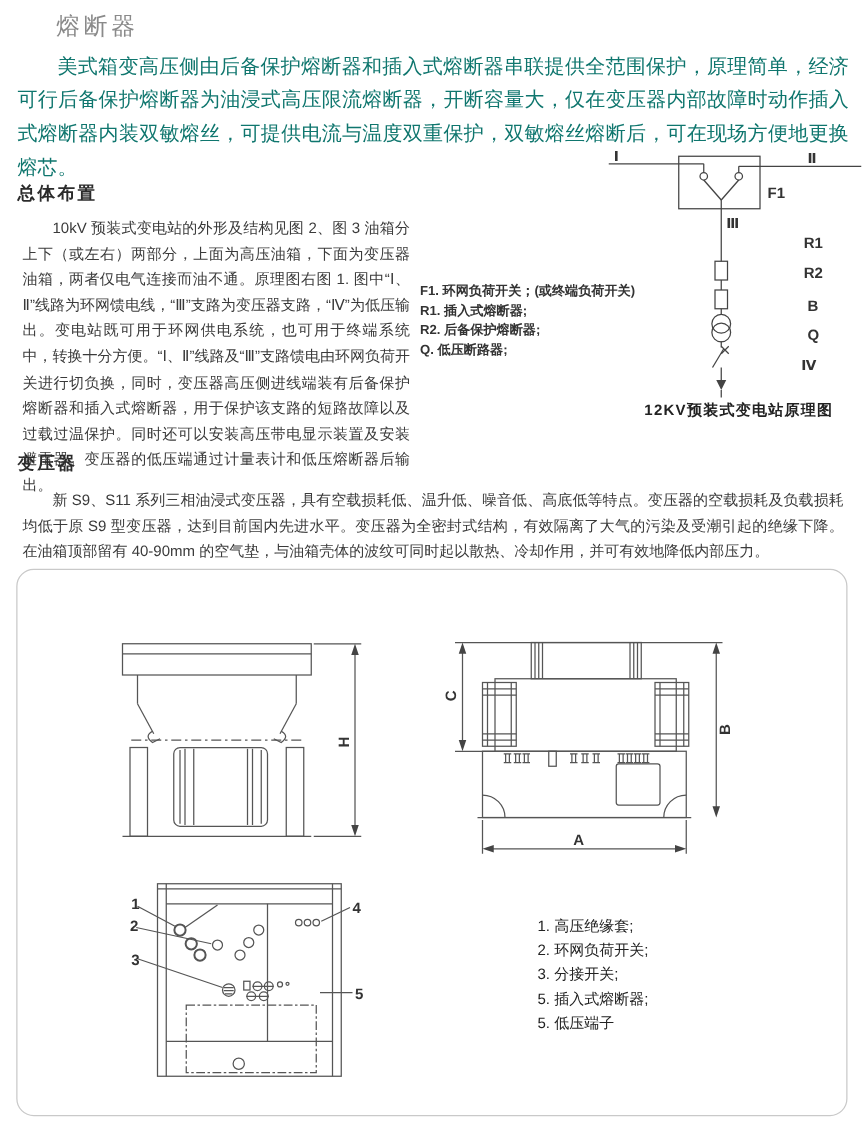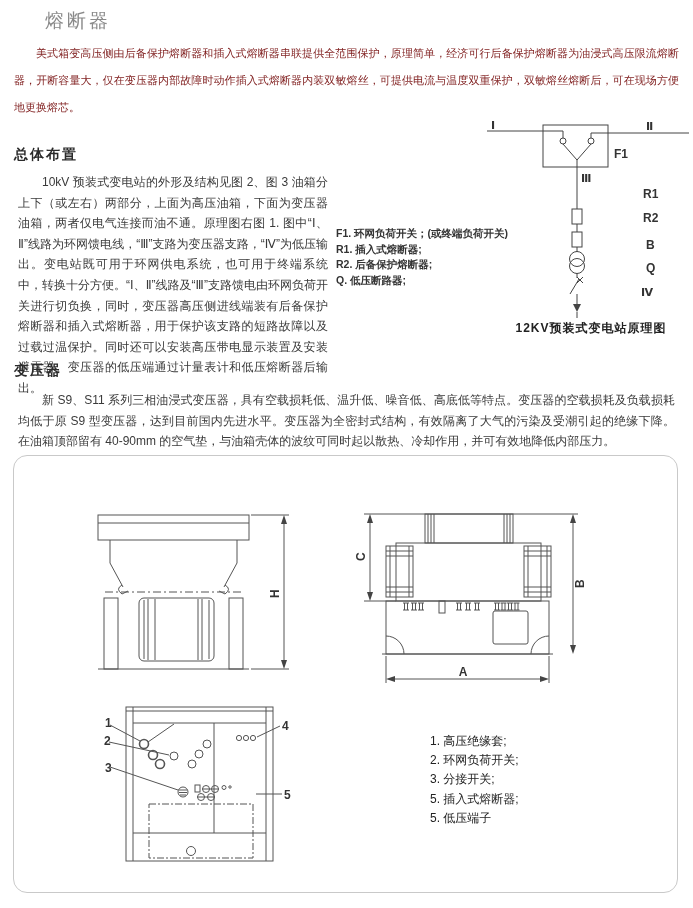--- a/index.html
+++ b/index.html
@@ -1,21 +1,21 @@
 <!DOCTYPE html>
 <html><head>
 <meta charset="utf-8">
 <style>
   html,body{margin:0;padding:0;background:#fff;}
   body{font-family:"Liberation Sans","DejaVu Sans",sans-serif;}
   #page{position:relative;width:693px;height:908px;background:#ffffff;overflow:hidden;}
   .abs{position:absolute;}
   .h1{font-size:19px;letter-spacing:3px;color:#8a8a8a;font-weight:400;}
   .h2{font-size:14px;letter-spacing:2px;color:#2b2b2b;font-weight:bold;}
-  .body-text{font-size:11px;color:#7f1d1d;line-height:27px;text-align:justify;}
+  .body-text{font-size:16px;color:#0f766e;line-height:27px;text-align:justify;}
   .body-text p{margin:0;text-indent:2em;}
   .col-text{font-size:12px;color:#3a3a3a;line-height:20.6px;text-align:justify;}
   .col-text p{margin:4px;text-indent:2em;}
   .legend{font-size:10.5px;font-weight:bold;color:#333;line-height:15.5px;white-space:nowrap;}
   .caption{font-size:12px;font-weight:bold;color:#222;text-align:center;letter-spacing:1px;}
   .figure-box{border:1.5px solid #c9c9c9;border-radius:14px;background:#fff;}
   .parts{font-size:12px;color:#222;line-height:19.2px;}
   svg{display:block;}
   svg .ln{stroke:#555;stroke-width:1;fill:none;}
   svg .lnb{stroke:#444;stroke-width:1;fill:none;}

